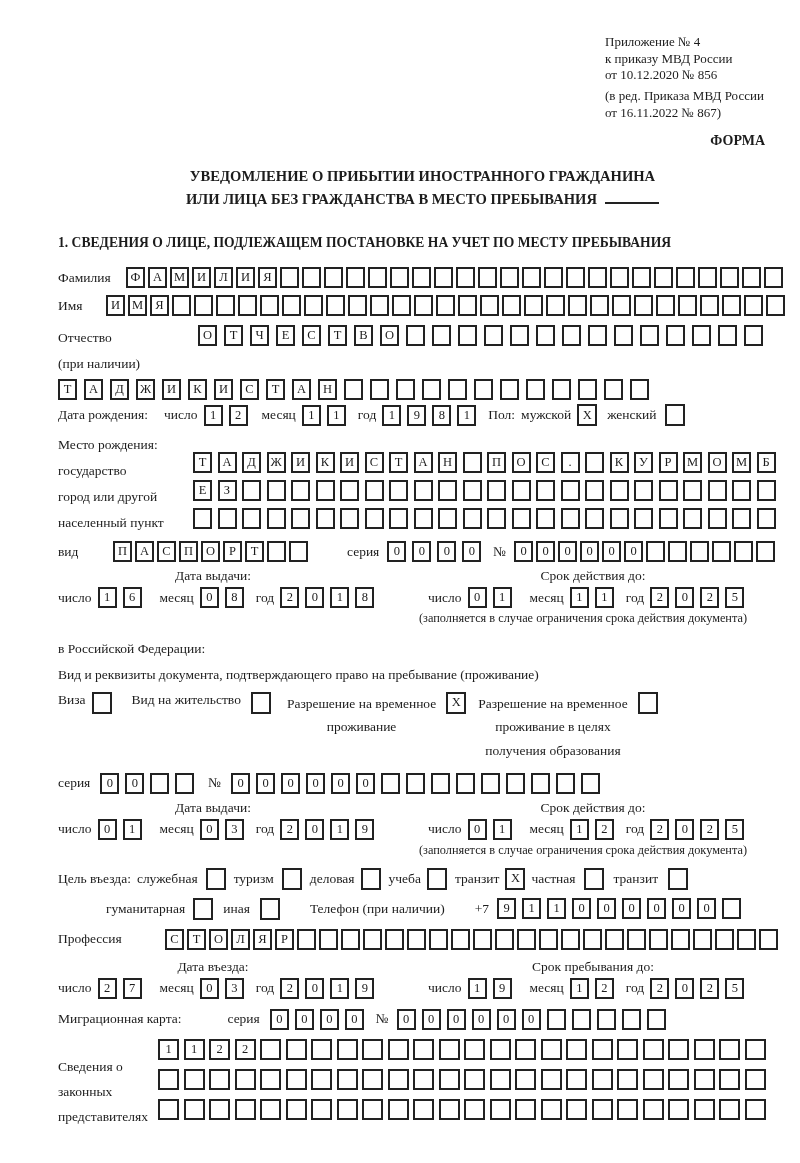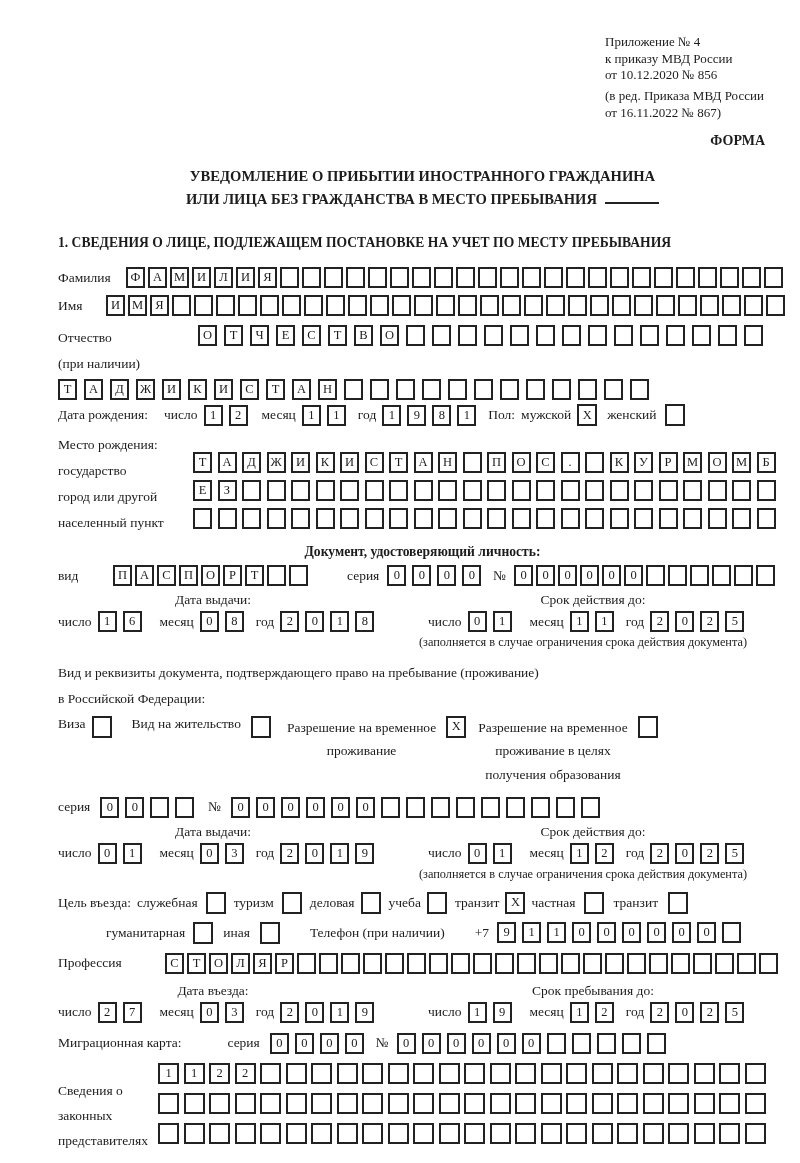--- a/index.html
+++ b/index.html
@@ -329,21 +329,20 @@
           <span class="cell"></span>
           <span class="cell"></span>
           <span class="cell"></span>
           <span class="cell"></span>
           <span class="cell"></span>
           <span class="cell"></span>
         </span>
     </span>
   </div>
 
-  <div class="center-bold">Документ, удостоверяющий личность:</div>
   <div class="row" style="margin-top:5px;">
     <span class="lbl w55">вид</span>
     <span class="boxes">
         <span class="cell">П</span>
         <span class="cell">А</span>
         <span class="cell">С</span>
         <span class="cell">П</span>
         <span class="cell">О</span>
         <span class="cell">Р</span>
         <span class="cell">Т</span>
@@ -416,22 +415,22 @@
             <span class="cell">0</span>
             <span class="cell">2</span>
             <span class="cell">5</span>
           </span>
       </div>
     </div>
   </div>
   <div class="note">(заполняется в случае ограничения срока действия документа)</div>
 
   <div class="intro">
+    <div>в Российской Федерации:</div>
     <div>Вид и реквизиты документа, подтверждающего право на пребывание (проживание)</div>
-    <div>в Российской Федерации:</div>
   </div>
 
   <div class="opts">
     <span class="opt">
       <span class="mr6">Виза</span>
       <span class="boxes cb">
           <span class="cell"></span>
         </span>
     </span>
     <span class="opt ml20">

